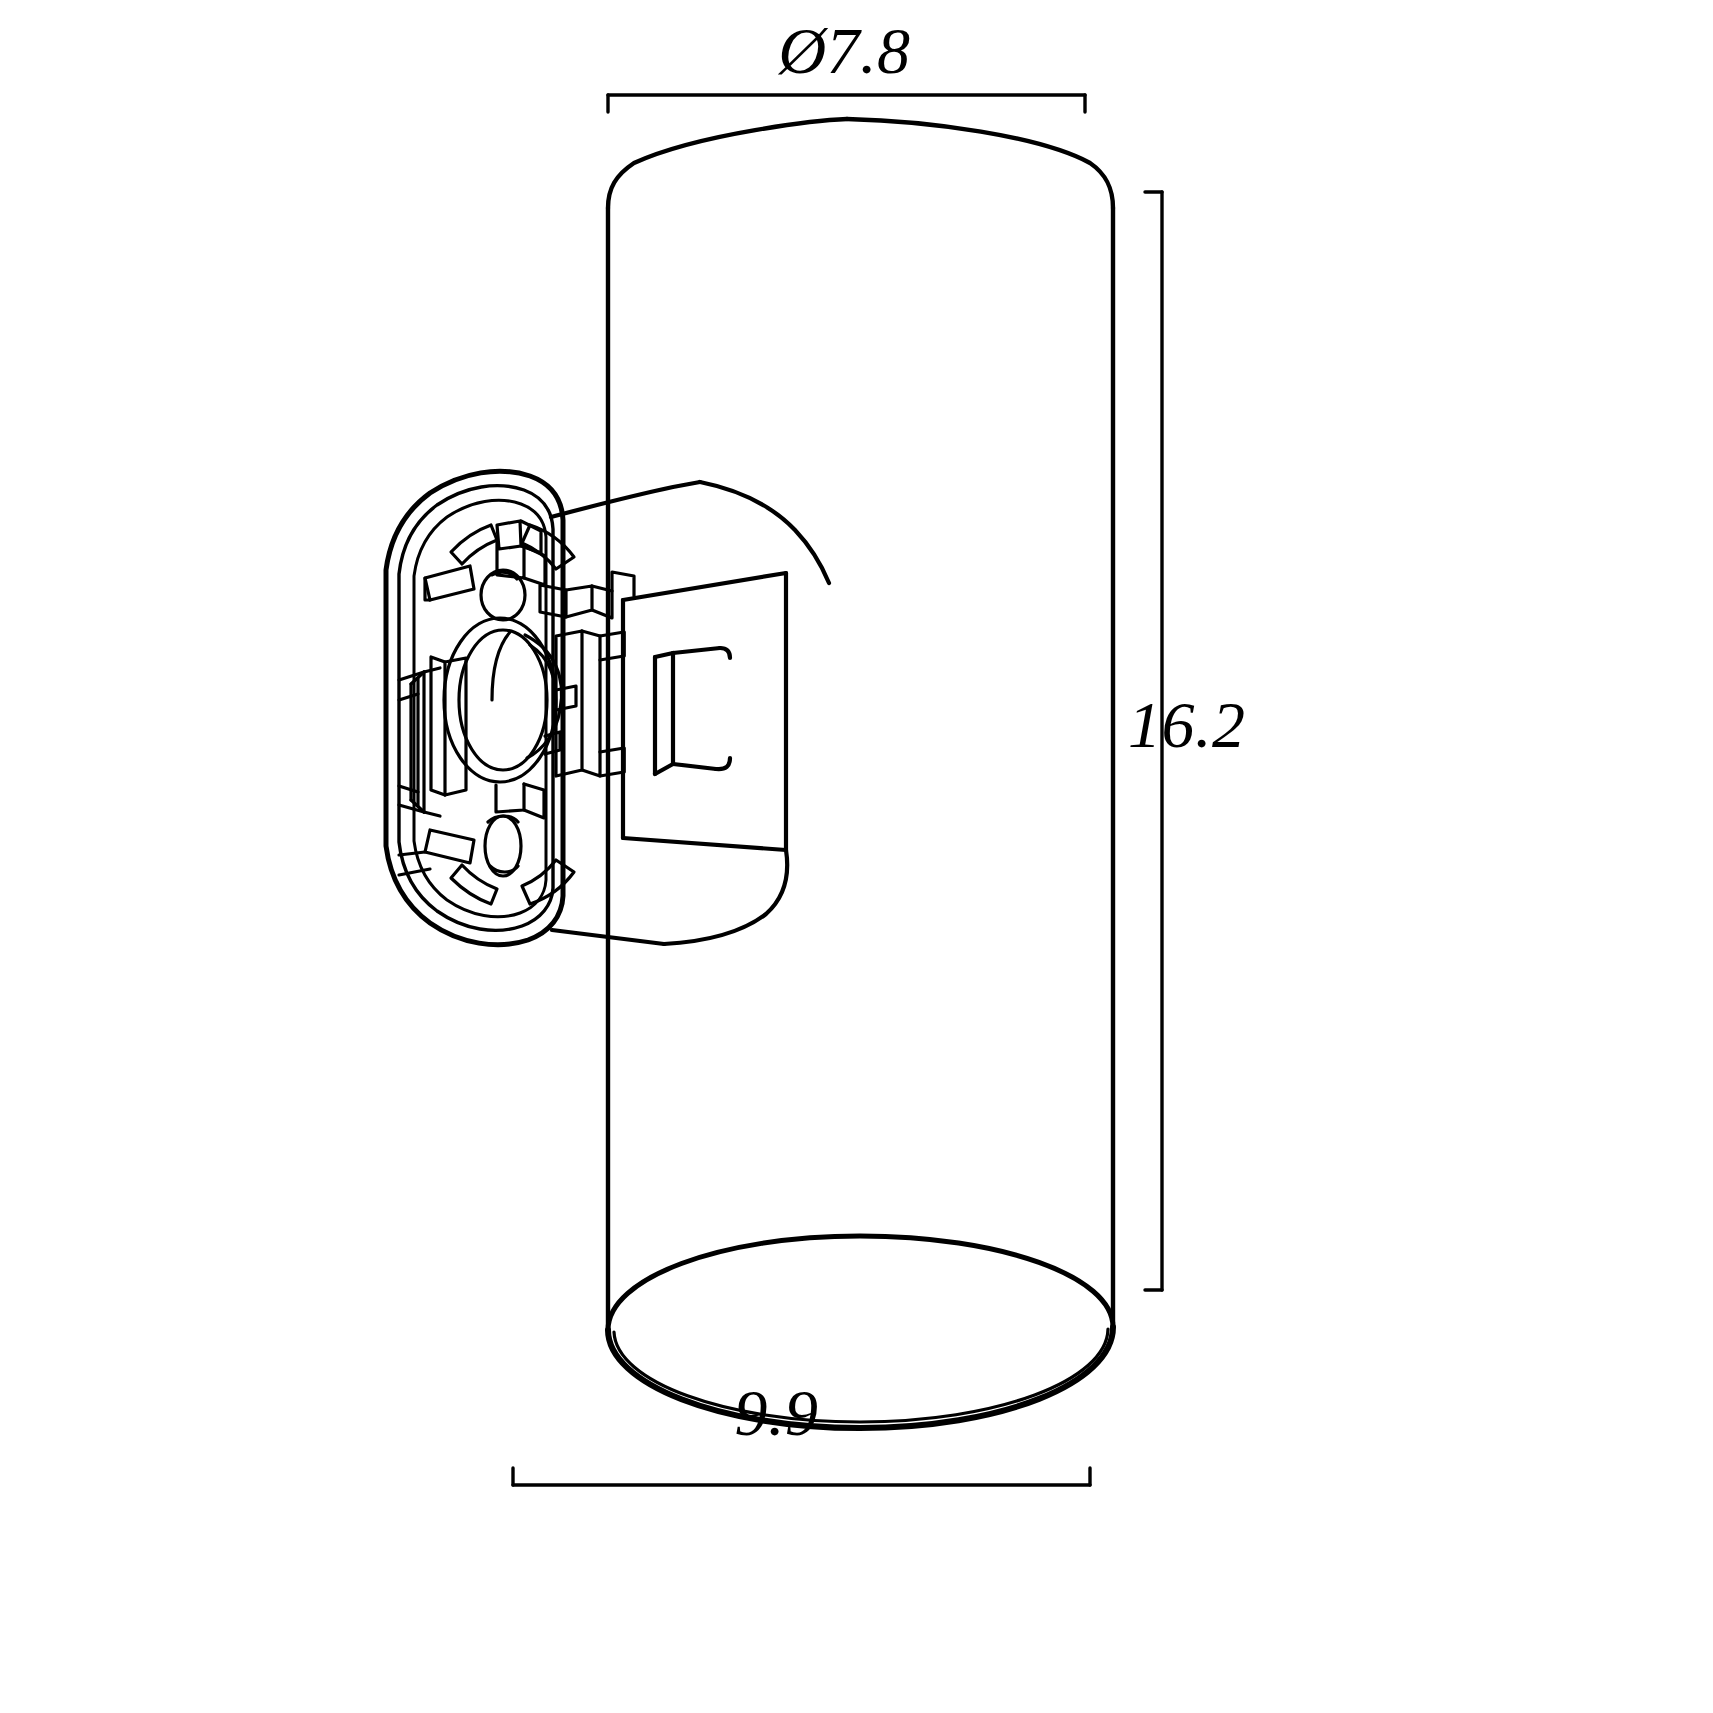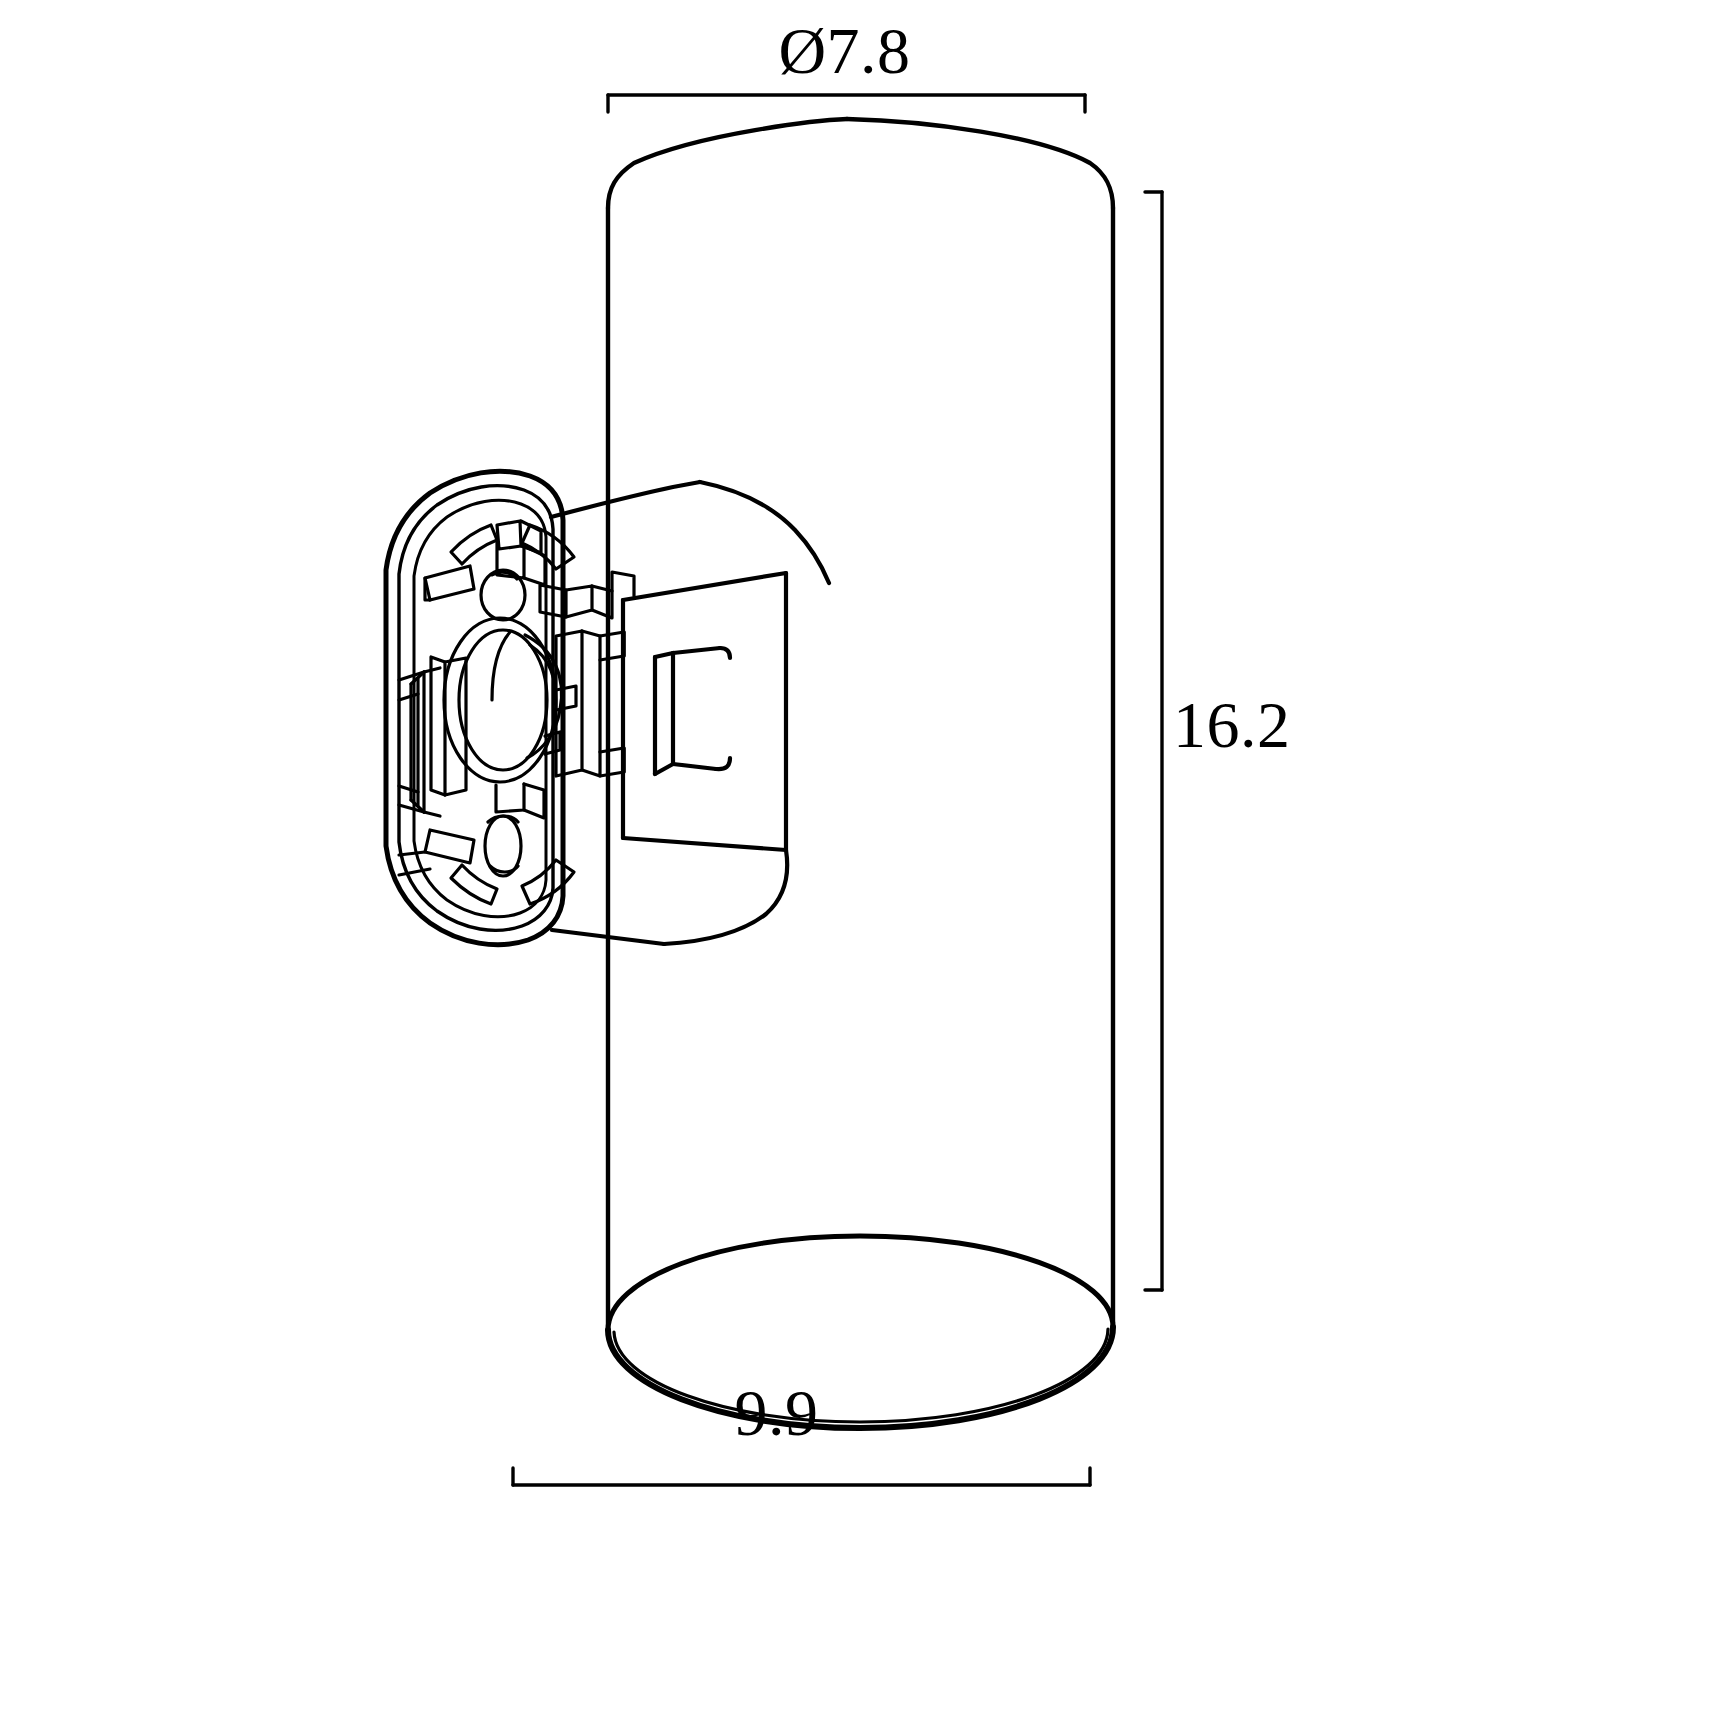--- a/index.html
+++ b/index.html
@@ -13,20 +13,21 @@
     height: 1713px;
     font-family: "Liberation Sans", sans-serif;
     color: #000000;
     overflow: hidden;
   }
   #drawing-root {
     position: relative;
     width: 1713px;
     height: 1713px;
     background: #ffffff;
+    font-style: italic;
   }
   svg.drawing-canvas {
     position: absolute;
     left: 0;
     top: 0;
     width: 1713px;
     height: 1713px;
     display: block;
   }
   .dim-text {
@@ -39,21 +40,21 @@
     letter-spacing: 0.5px;
   }
   #dim-top-label {
     left: 0;
     top: 18px;
     width: 1713px;
     text-align: center;
     transform: translateX(-12px);
   }
   #dim-right-label {
-    left: 1173px;
+    left: 1128px;
     top: 692px;
   }
   #dim-bottom-label {
     left: 0;
     top: 1380px;
     width: 1713px;
     text-align: center;
     transform: translateX(-80px);
   }
   #note-text {

